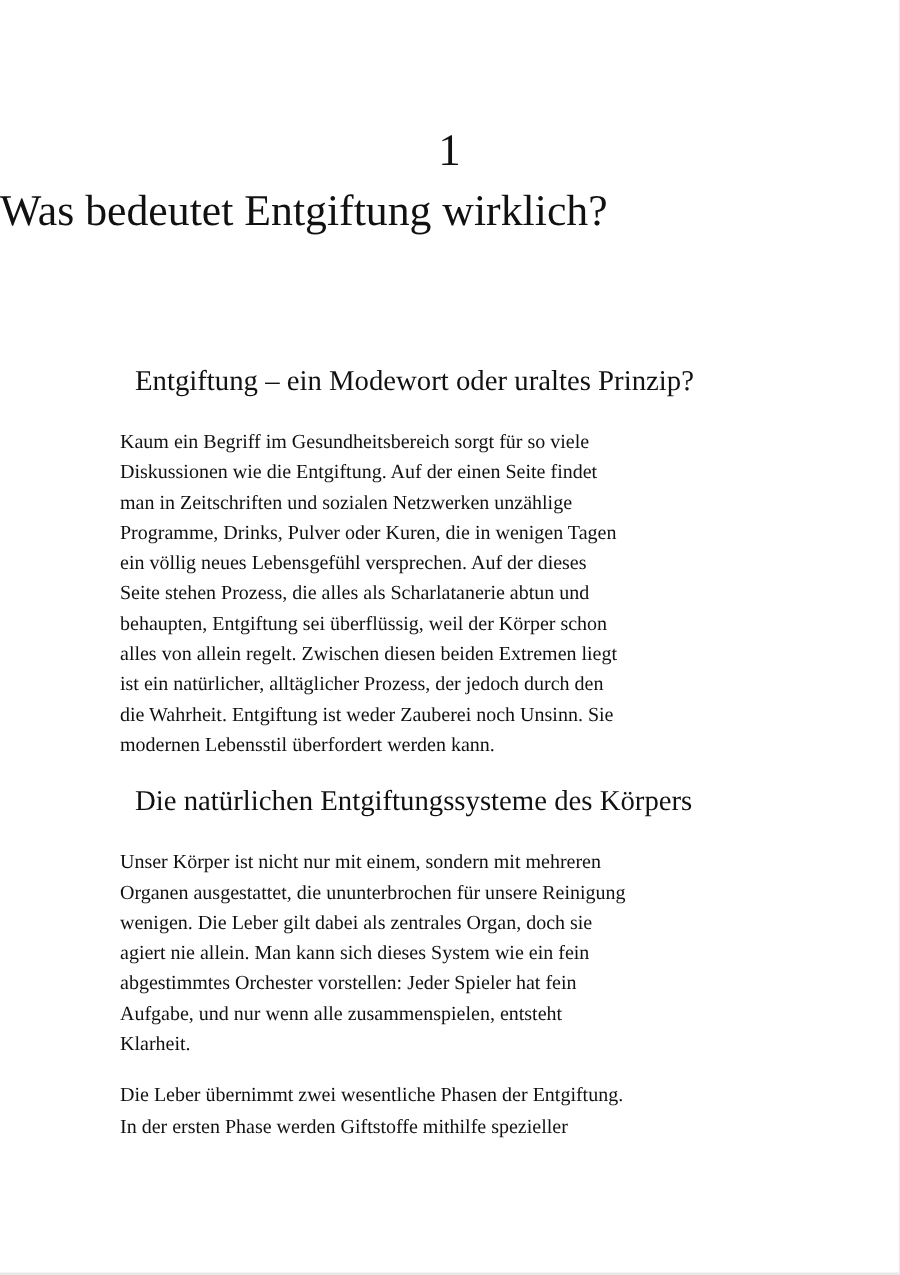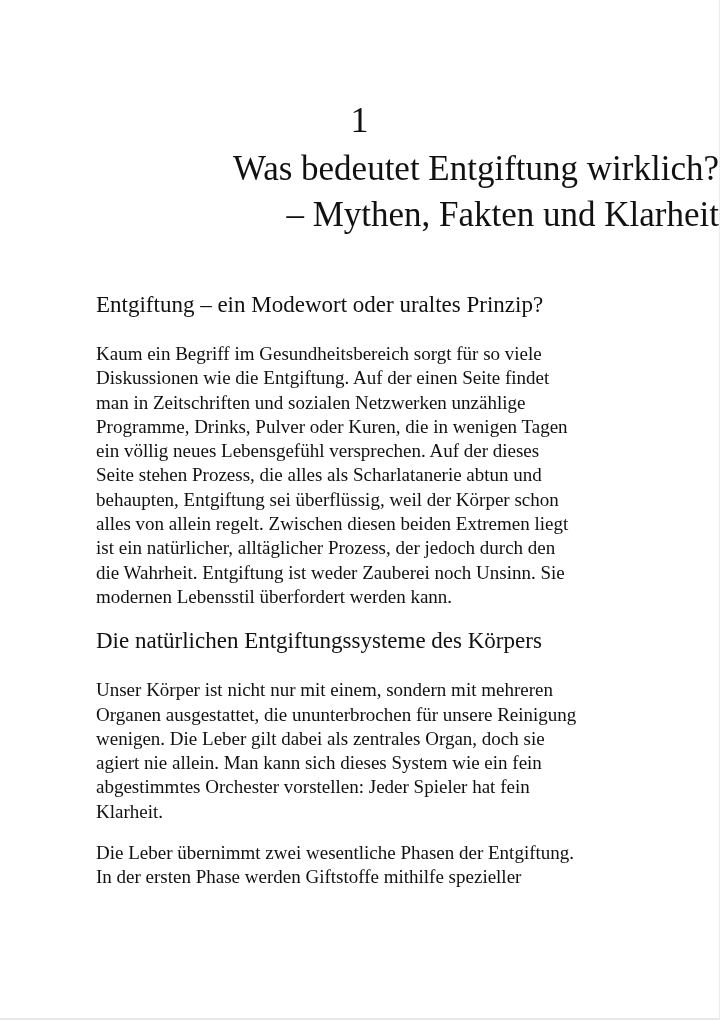--- a/index.html
+++ b/index.html
@@ -33,62 +33,61 @@
       top: 98px;
       text-align: center;
       font-size: 36px;
       line-height: 44px;
     }
     .chapter-title {
       position: absolute;
       left: 0;
       width: 719px;
       top: 146px;
-      text-align: right;
+      text-align: left;
       font-size: 35px;
       line-height: 46px;
       margin: 0;
       font-weight: normal;
     }
     .chapter-title span { display: block; }
     .content {
       position: absolute;
       left: 96px;
       top: 284px;
       width: 560px;
     }
     .section-heading {
       font-size: 23px;
       line-height: 30px;
       font-weight: normal;
-      margin: 0 0 22px 0;
+      margin: 0 0 22px 12px;
       white-space: nowrap;
     }
     .para {
-      font-size: 19px;
+      font-size: 16px;
       line-height: 24.3px;
       margin: 0 0 17px 0;
     }
     .para span.line {
       display: block;
       white-space: nowrap;
     }
     #section-1-heading { margin-top: 6px; }
     #section-2-heading { margin-top: 10px; margin-bottom: 22px; }
   </style>
 </head>
 <body>
 
 <div class="page">
 
   <div class="chapter-number">1</div>
 
   <h1 class="chapter-title">
     <span>Was bedeutet Entgiftung wirklich?</span>
-    <span>– Mythen, Fakten und Klarheit</span>
   </h1>
 
   <div class="content">
 
     <h2 class="section-heading" id="section-1-heading">Entgiftung – ein Modewort oder uraltes Prinzip?</h2>
 
     <p class="para">
       <span class="line">Kaum ein Begriff im Gesundheitsbereich sorgt für so viele</span>
       <span class="line">Diskussionen wie die Entgiftung. Auf der einen Seite findet</span>
       <span class="line">man in Zeitschriften und sozialen Netzwerken unzählige</span>
@@ -103,20 +102,21 @@
     </p>
 
     <h2 class="section-heading" id="section-2-heading">Die natürlichen Entgiftungssysteme des Körpers</h2>
 
     <p class="para">
       <span class="line">Unser Körper ist nicht nur mit einem, sondern mit mehreren</span>
       <span class="line">Organen ausgestattet, die ununterbrochen für unsere Reinigung</span>
       <span class="line">wenigen. Die Leber gilt dabei als zentrales Organ, doch sie</span>
       <span class="line">agiert nie allein. Man kann sich dieses System wie ein fein</span>
       <span class="line">abgestimmtes Orchester vorstellen: Jeder Spieler hat fein</span>
+      <span class="line">Aufgabe, und nur wenn alle zusammenspielen, entsteht</span>
       <span class="line">Klarheit.</span>
     </p>
 
     <p class="para">
       <span class="line">Die Leber übernimmt zwei wesentliche Phasen der Entgiftung.</span>
       <span class="line">In der ersten Phase werden Giftstoffe mithilfe spezieller</span>
     </p>
 
   </div>
 </div>

